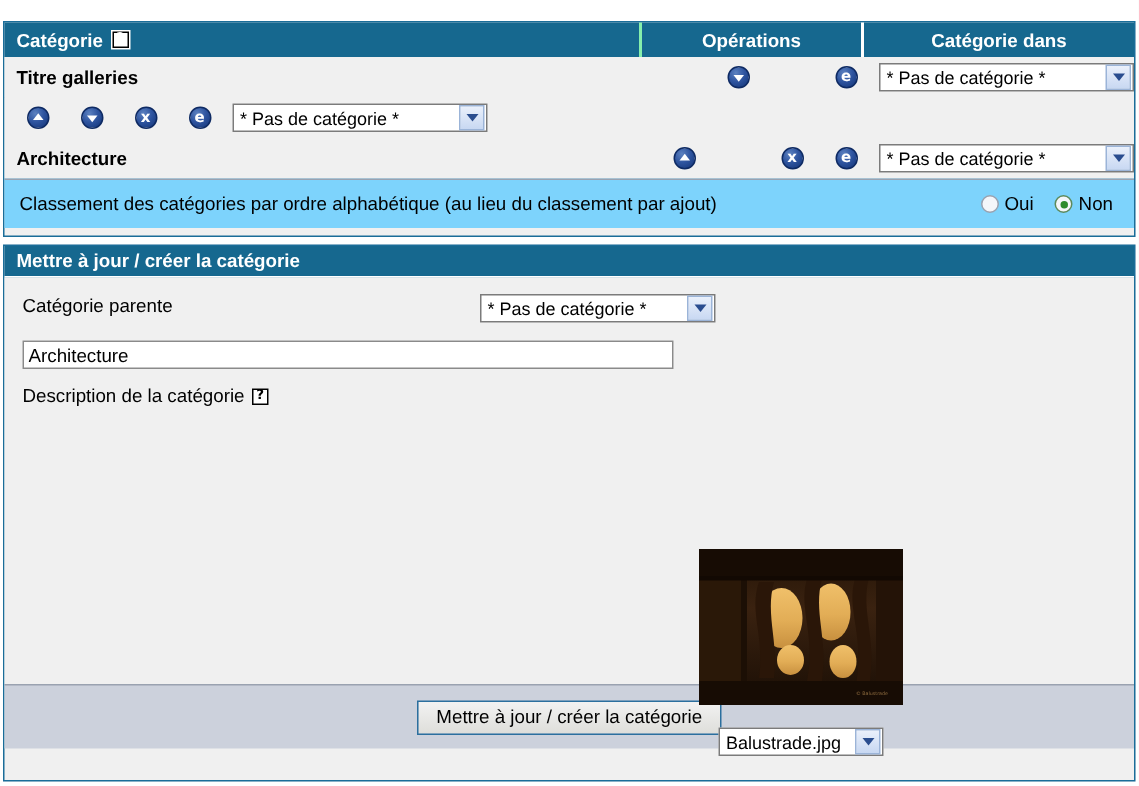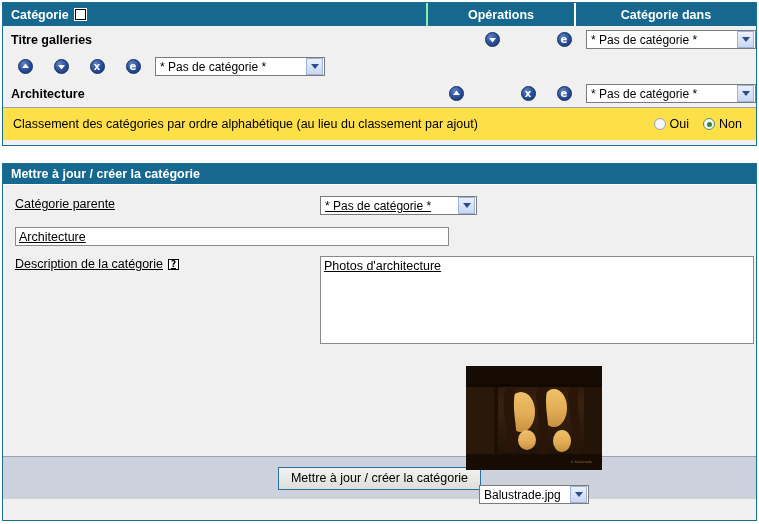--- a/index.html
+++ b/index.html
@@ -34,21 +34,21 @@
     box-sizing: border-box;
     display: flex;
     align-items: center;
     border-bottom: 1px solid #ffffff;
   }
 
   
   #categories-panel {
     position: absolute;
     left: 2px;
-    top: 2px;
+    top: 14px;
     width: 755px;
     height: 144px;
   }
 
   .cat-head {
     display: flex;
     height: 23px;
     background: #16688f;
     color: #ffffff;
     font-weight: bold;
@@ -156,21 +156,21 @@
     border-right: 4px solid transparent;
     border-top: 5px solid #2a4d8f;
   }
   .sel-move { width: 170px; }
 
   
   .alpha-bar {
     display: flex;
     align-items: center;
     height: 33px;
-    background: #fde047;
+    background: #7dd3fc;
     border-top: 1px solid #9aa2b0;
     padding-left: 10px;
     box-sizing: border-box;
     font-size: 12.5px;
   }
   .alpha-label { flex: 1; }
   .radio-wrap { display: flex; align-items: center; margin-right: 14px; cursor: pointer; }
   .radio {
     width: 12px; height: 12px;
     border-radius: 50%;
@@ -195,21 +195,20 @@
     width: 755px;
     height: 358px;
   }
   #form-panel .panel-title { height: 21px; }
 
   .form-body {
     background: #f0f0f0;
     height: 271px;
     position: relative;
     box-sizing: border-box;
-    text-decoration: underline;
   }
 
   .form-row {
     display: flex;
     align-items: flex-start;
     padding: 0 0 0 12px;
     box-sizing: border-box;
   }
   .form-label {
     width: 305px;
@@ -471,21 +470,20 @@
 
     <div class="form-row" style="padding-top:12px;">
       <input class="text-input" type="text" value="Architecture" style="">
     </div>
 
     <div class="form-row" style="padding-top:10px;">
       <div class="form-label">
         <span>Description de la catégorie</span>
         <span class="help-badge dark">?</span>
       </div>
-      <textarea class="textarea" style="">Photos d'architecture</textarea>
     </div>
 
 
     <div class="thumb-area">
       <svg class="thumb" viewBox="0 0 136 104" preserveAspectRatio="none">
         <defs>
           <linearGradient id="amber" x1="0" y1="0" x2="0" y2="1">
             <stop offset="0%" stop-color="#f0c06a"></stop>
             <stop offset="55%" stop-color="#e2ad56"></stop>
             <stop offset="100%" stop-color="#c8903f"></stop>

